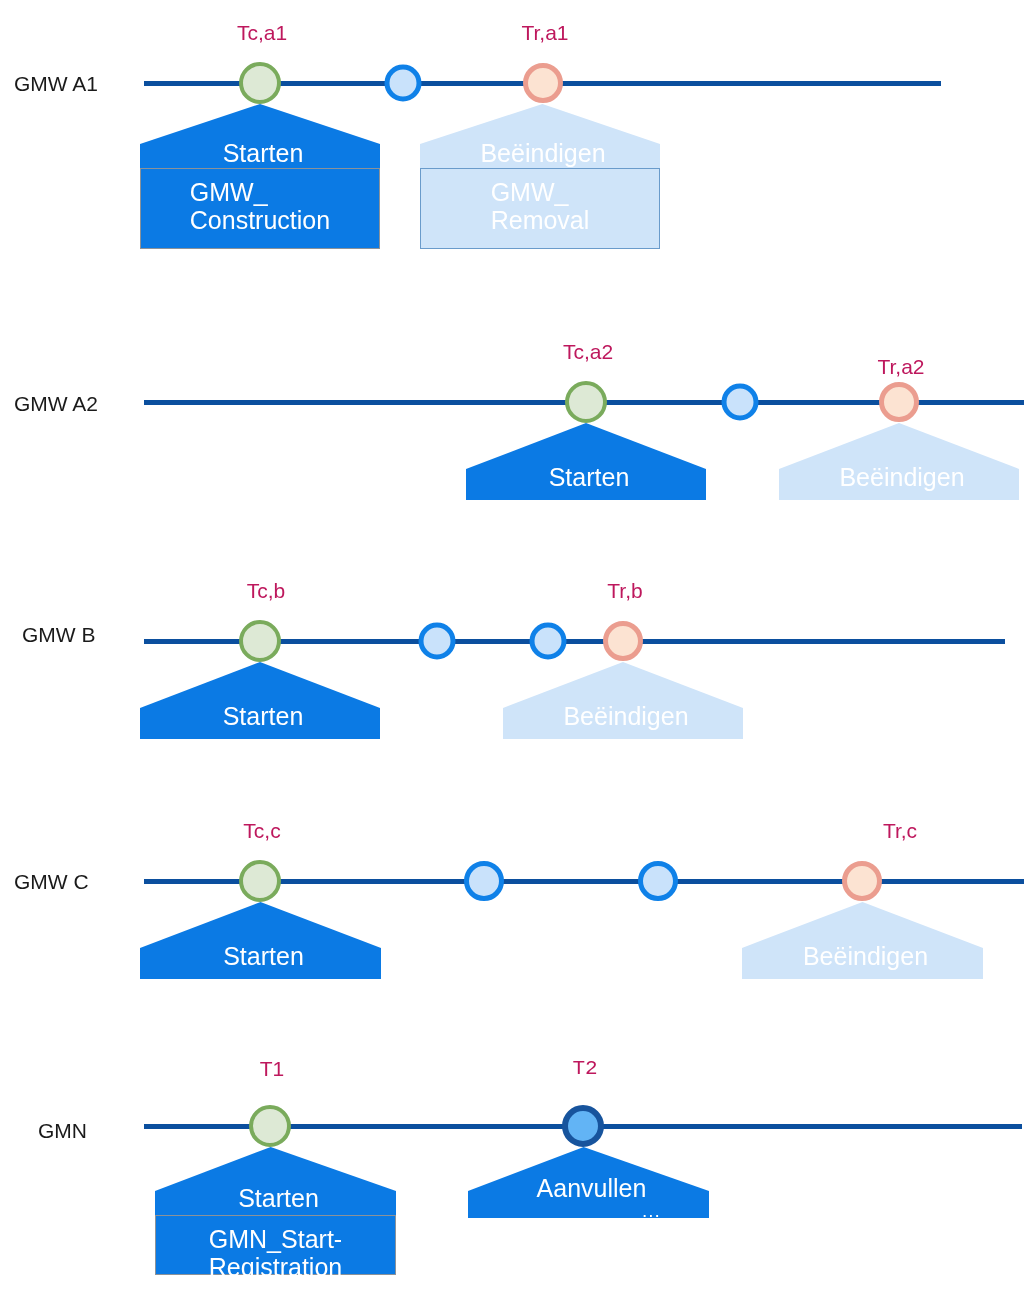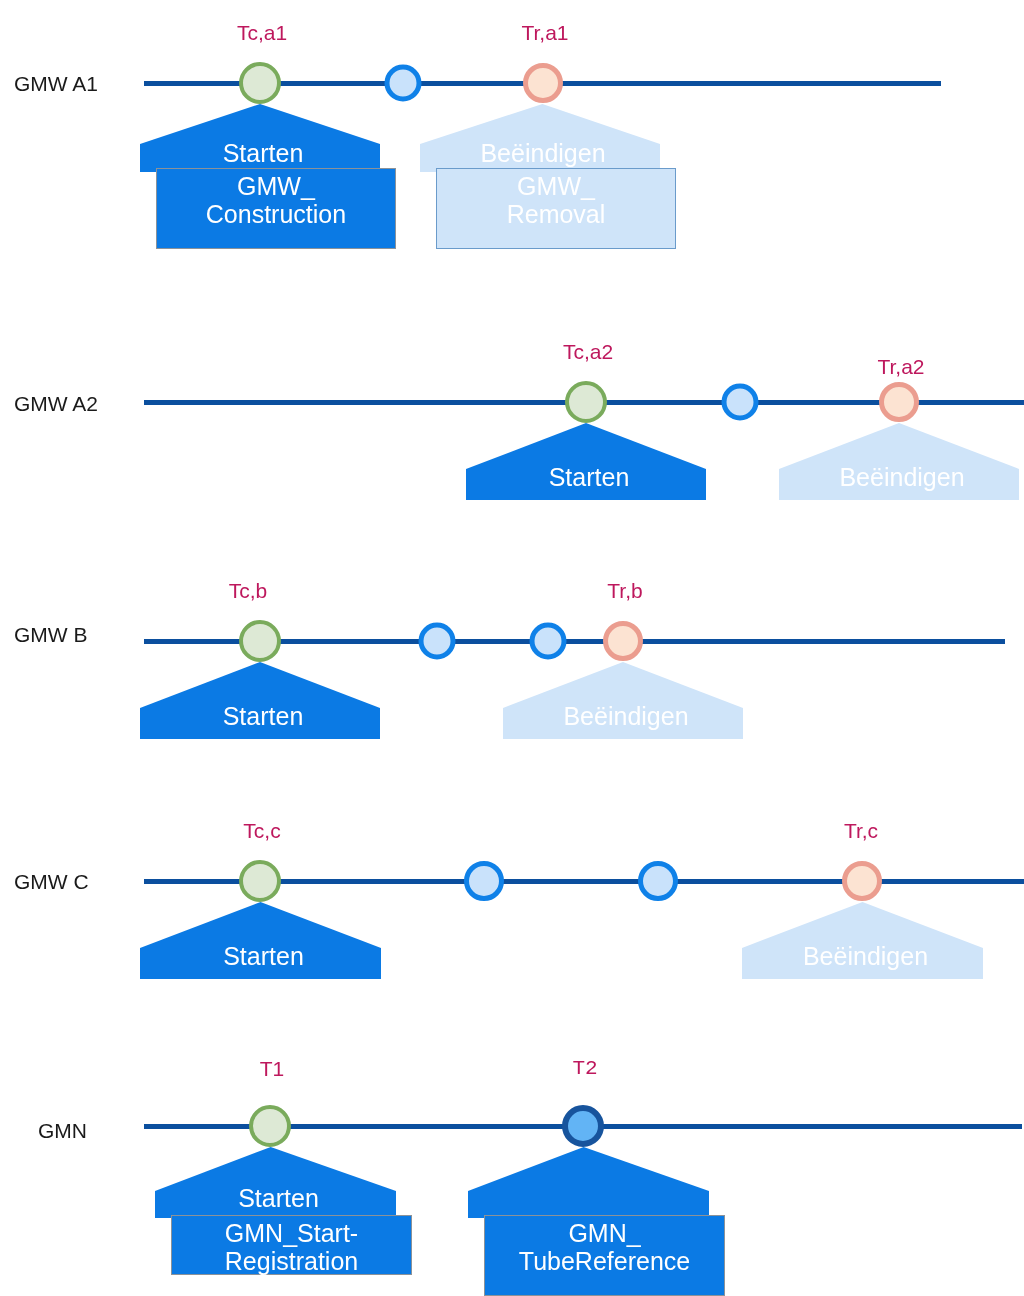--- a/index.html
+++ b/index.html
@@ -91,26 +91,24 @@
     font-size: 19px;
     line-height: 1;
     letter-spacing: 1px;
   }
   .obj-box {
     position: absolute;
     box-sizing: border-box;
     display: flex;
     align-items: flex-start;
     justify-content: center;
-    text-align: center;
     color: #ffffff;
     font-size: 25px;
     line-height: 1.12;
-    padding-top: 3px;
-    margin-left: 16px;
+    padding-top: 9px;
   }
   .obj-box-solid {
     background: #0b7ae4;
     border: 1px solid #8b9299;
   }
   .obj-box-faded {
     background: #cfe4f9;
     border: 1px solid #6a9bcb;
   }
 </style>
@@ -195,23 +193,23 @@
           <svg viewBox="0 0 240 77" preserveAspectRatio="none">
             <polygon points="120.0,0 240,46 240,77 0,77 0,46" fill="#cfe4f9"></polygon>
           </svg>
         </div>
         <div class="pennant-caption" style="top: 41px;">Beëindigen</div>
       </div>
       <div class="node node-start" style="left: 260px; top: 641px; width: 42px; height: 42px;"></div>
       <div class="node node-mid" style="left: 437px; top: 641px; width: 37px; height: 37px;"></div>
       <div class="node node-mid" style="left: 548px; top: 641px; width: 37px; height: 37px;"></div>
       <div class="node node-end" style="left: 623px; top: 641px; width: 40px; height: 40px;"></div>
-      <div class="tick-label" style="left: 248px; top: 580px;">Tc,b</div>
+      <div class="tick-label" style="left: 266px; top: 580px;">Tc,b</div>
       <div class="tick-label" style="left: 625px; top: 580px;">Tr,b</div>
-      <div class="row-label" style="left: 14px; top: 634px;">GMW B</div>
+      <div class="row-label" style="left: 22px; top: 634px;">GMW B</div>
     </div>
     <div class="row" style="position: absolute; left: 0px; top: 0px; width: 100%; height: 100%;">
       <div class="axis-line" style="left: 144px; top: 879px; width: 880px; background: rgb(11, 79, 158);"></div>
       <div class="pennant" style="left: 140px; top: 902px; width: 241px; height: 77px;">
         <div class="pennant-flag" style="height: 77px;">
           <svg viewBox="0 0 241 77" preserveAspectRatio="none">
             <polygon points="120.5,0 241,46 241,77 0,77 0,46" fill="#0b7ae4"></polygon>
           </svg>
         </div>
         <div class="pennant-caption" style="top: 41px;">Starten</div>
@@ -222,51 +220,46 @@
             <polygon points="120.5,0 241,46 241,77 0,77 0,46" fill="#cfe4f9"></polygon>
           </svg>
         </div>
         <div class="pennant-caption" style="top: 41px;">Beëindigen</div>
       </div>
       <div class="node node-start" style="left: 260px; top: 881px; width: 42px; height: 42px;"></div>
       <div class="node node-mid" style="left: 484px; top: 881px; width: 40px; height: 40px;"></div>
       <div class="node node-mid" style="left: 658px; top: 881px; width: 40px; height: 40px;"></div>
       <div class="node node-end" style="left: 862px; top: 881px; width: 40px; height: 40px;"></div>
       <div class="tick-label" style="left: 262px; top: 820px;">Tc,c</div>
-      <div class="tick-label" style="left: 861px; top: 820px;">Tr,c</div>
+      <div class="tick-label" style="left: 900px; top: 820px;">Tr,c</div>
       <div class="row-label" style="left: 14px; top: 881px;">GMW C</div>
     </div>
     <div class="row" style="position: absolute; left: 0px; top: 0px; width: 100%; height: 100%;">
       <div class="axis-line" style="left: 144px; top: 1124px; width: 878px; background: rgb(11, 79, 158);"></div>
       <div class="pennant" style="left: 155px; top: 1147px; width: 241px; height: 71px;">
         <div class="pennant-flag" style="height: 71px;">
           <svg viewBox="0 0 241 71" preserveAspectRatio="none">
             <polygon points="115.7,0 241,44 241,71 0,71 0,44" fill="#0b7ae4"></polygon>
           </svg>
         </div>
         <div class="pennant-caption" style="top: 38px;">Starten</div>
       </div>
       <div class="pennant" style="left: 468px; top: 1147px; width: 241px; height: 71px;">
         <div class="pennant-flag" style="height: 71px;">
           <svg viewBox="0 0 241 71" preserveAspectRatio="none">
             <polygon points="115.7,0 241,44 241,71 0,71 0,44" fill="#0b7ae4"></polygon>
           </svg>
         </div>
+        <div class="pennant-caption" style="top: 28px;">Aanvullen</div>
         <div class="pennant-ellipsis" style="left: 174px; top: 54px;">...</div>
       </div>
       <div class="obj-box obj-box-solid" style="left: 155px; top: 1215px; width: 241px; height: 60px;">
         <div class="obj-box-text">
           <div class="obj-box-line">GMN_Start-</div>
           <div class="obj-box-line">Registration</div>
-        </div>
-      </div>
-      <div class="obj-box obj-box-solid" style="left: 468px; top: 1215px; width: 241px; height: 81px;">
-        <div class="obj-box-text">
-          <div class="obj-box-line">GMN_</div>
-          <div class="obj-box-line">TubeReference</div>
         </div>
       </div>
       <div class="node node-start" style="left: 270px; top: 1126px; width: 42px; height: 42px;"></div>
       <div class="node node-fill" style="left: 583px; top: 1126px; width: 42px; height: 42px;"></div>
       <div class="tick-label" style="left: 272px; top: 1058px;">T1</div>
       <div class="tick-label" style="left: 585px; top: 1058px; font-family: Liberation Mono, monospace;">T2</div>
       <div class="row-label" style="left: 38px; top: 1130px;">GMN</div>
     </div>
   </div>
 

